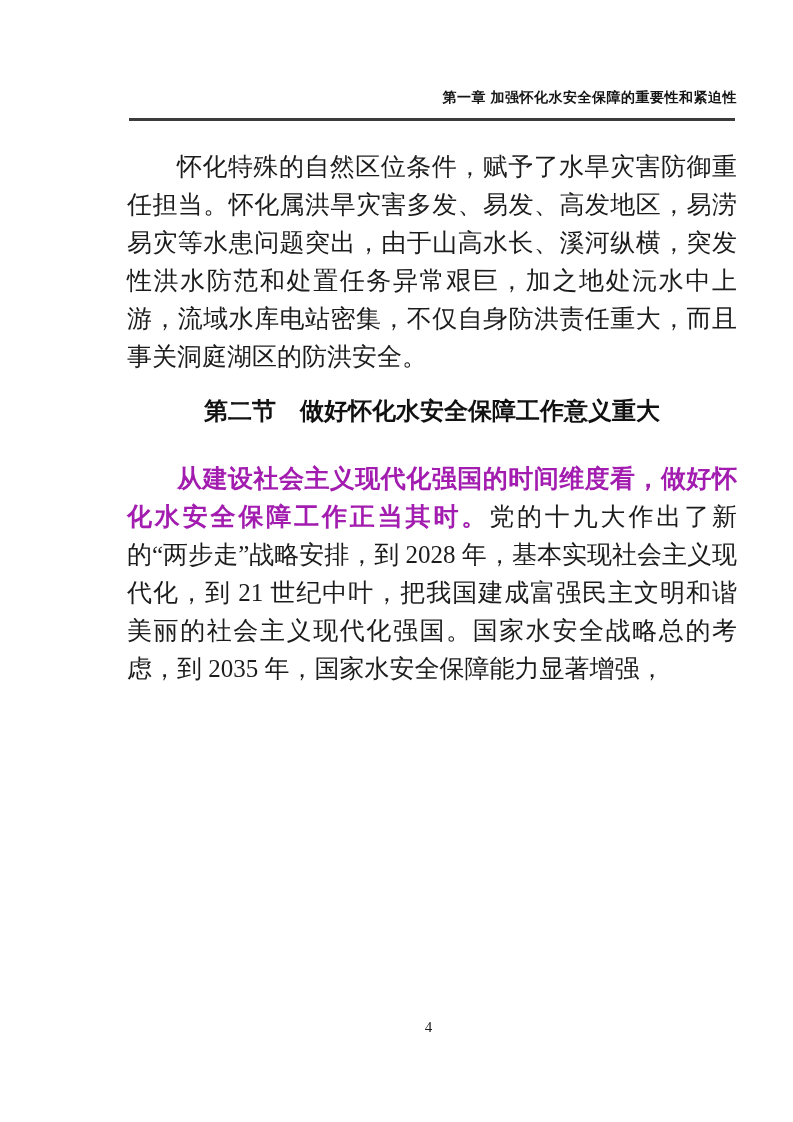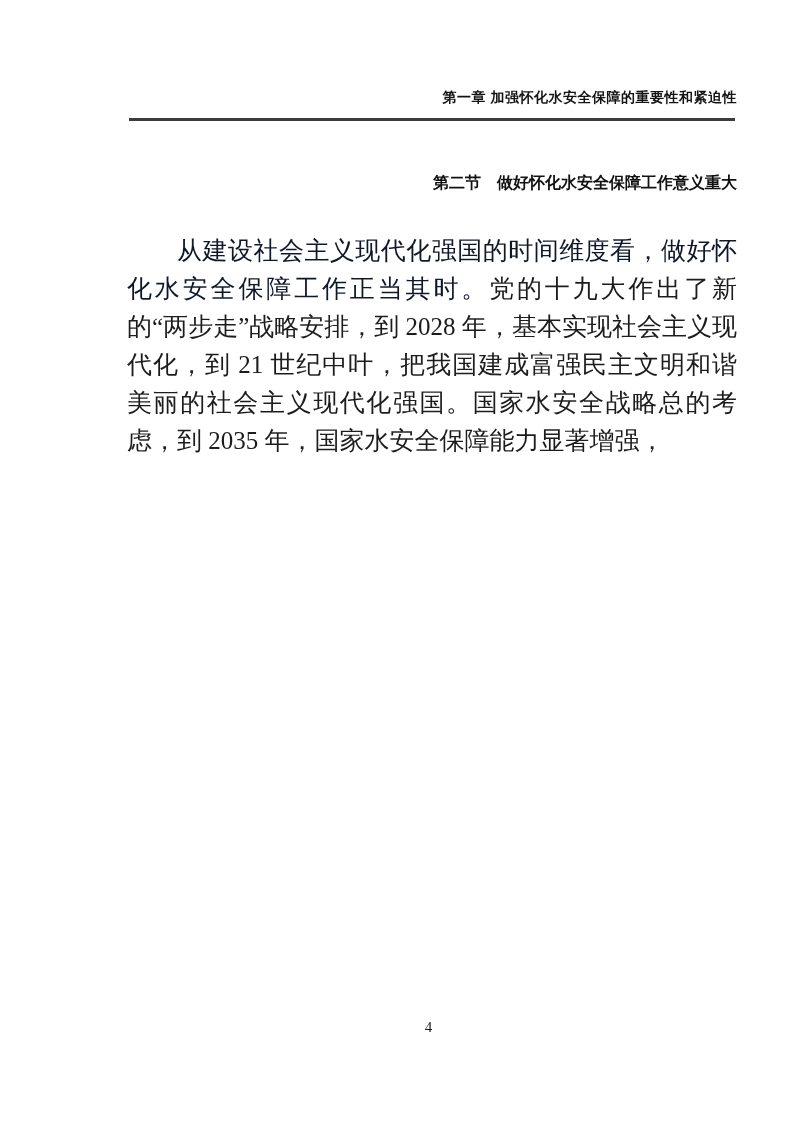--- a/index.html
+++ b/index.html
@@ -47,31 +47,31 @@
     margin: 0;
     font-size: 25px;
     line-height: 38px;
     text-align: justify;
     text-indent: 2em;
     color: #1c1c1c;
     font-family: "Liberation Serif", "DejaVu Serif", serif;
   }
   .section-heading {
     margin: 16px 0 30px 0;
-    font-size: 16px;
+    font-size: 24px;
     line-height: 38px;
     font-weight: bold;
-    text-align: right;
+    text-align: center;
     text-indent: 0;
     color: #111111;
     font-family: "Liberation Serif", "DejaVu Serif", serif;
   }
   .bold-lead {
-    font-weight: normal;
-    color: #0f172a;
+    font-weight: bold;
+    color: #a21caf;
   }
   .page-footer {
     position: absolute;
     top: 1018px;
     left: 0;
     width: 100%;
     text-align: center;
   }
   .page-number {
     font-size: 15px;
@@ -83,20 +83,21 @@
 <body>
 
 <div class="page">
 
   <div class="running-head">第一章 加强怀化水安全保障的重要性和紧迫性</div>
 
   <div class="header-rule"></div>
 
   <div class="content">
 
+    <p class="body-para">怀化特殊的自然区位条件，赋予了水旱灾害防御重任担当。怀化属洪旱灾害多发、易发、高发地区，易涝易灾等水患问题突出，由于山高水长、溪河纵横，突发性洪水防范和处置任务异常艰巨，加之地处沅水中上游，流域水库电站密集，不仅自身防洪责任重大，而且事关洞庭湖区的防洪安全。</p>
 
     <h2 class="section-heading">第二节　做好怀化水安全保障工作意义重大</h2>
 
 
     <p class="body-para"><span class="bold-lead">从建设社会主义现代化强国的时间维度看，做好怀化水安全保障工作正当其时。</span><span>党的十九大作出了新的“两步走”战略安排，到 2028 年，基本实现社会主义现代化，到 21 世纪中叶，把我国建成富强民主文明和谐美丽的社会主义现代化强国。国家水安全战略总的考虑，到 2035 年，国家水安全保障能力显著增强，</span></p>
 
   </div>
 
   <div class="page-footer">
     <span class="page-number">4</span>

